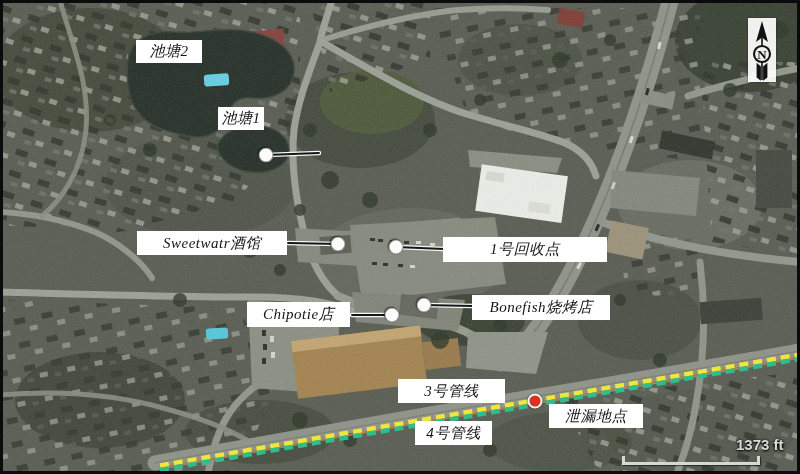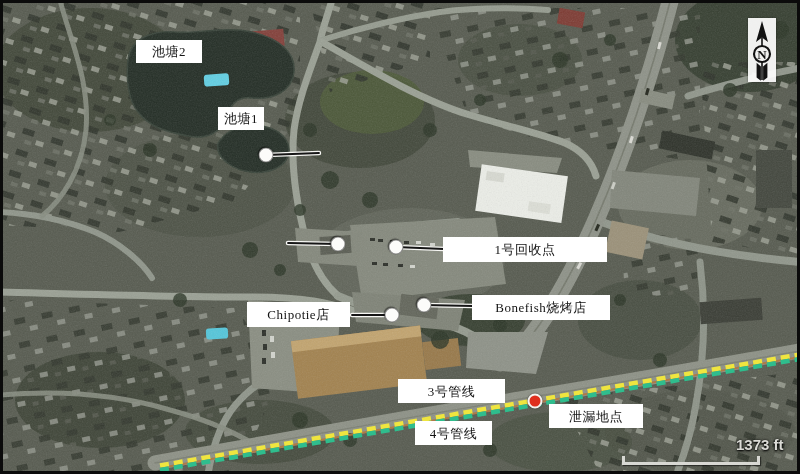--- a/index.html
+++ b/index.html
@@ -10,22 +10,23 @@
   }
   .frame::after{
     content:"";position:absolute;inset:0;z-index:60;pointer-events:none;
     box-shadow:inset 0 0 0 3px #0b0b0b;
   }
   .base{position:absolute;left:0;top:0;z-index:1;}
   .maplabel{
     position:absolute;z-index:20;box-sizing:border-box;
     background:#ffffff;color:#141414;
     display:flex;align-items:center;justify-content:center;
-    font-size:13px;line-height:1;white-space:nowrap;
+    font-size:15px;line-height:1;white-space:nowrap;
     letter-spacing:0.5px;
+    font-style:italic;
   }
   .dot{
     position:absolute;z-index:15;width:13px;height:13px;border-radius:50%;
     background:#fcfcfa;border:1px solid rgba(45,45,45,.55);
     transform:translate(-50%,-50%);
     box-shadow:-1px -1px 1px rgba(0,0,0,.45);
   }
   .leak-dot{
     position:absolute;z-index:15;width:11px;height:11px;border-radius:50%;
     background:#df2f1e;border:2.5px solid #f3f3ef;
@@ -253,20 +254,21 @@
 
   <div class="dot" style="left:266px;top:155px"></div>
   <div class="dot" style="left:338px;top:244px"></div>
   <div class="dot" style="left:396px;top:247px"></div>
   <div class="dot" style="left:392px;top:315px"></div>
   <div class="dot" style="left:424px;top:305px"></div>
   <div class="leak-dot" style="left:535px;top:401px"></div>
 
   <div class="maplabel" style="left:136px;top:40px;width:66px;height:23px">池塘2</div>
   <div class="maplabel" style="left:218px;top:107px;width:46px;height:23px">池塘1</div>
+  <div class="maplabel" style="left:137px;top:231px;width:150px;height:24px">Sweetwatr酒馆</div>
   <div class="maplabel" style="left:443px;top:237px;width:164px;height:25px">1号回收点</div>
   <div class="maplabel" style="left:472px;top:295px;width:138px;height:25px">Bonefish烧烤店</div>
   <div class="maplabel" style="left:247px;top:302px;width:103px;height:25px">Chipotie店</div>
   <div class="maplabel" style="left:398px;top:379px;width:107px;height:24px">3号管线</div>
   <div class="maplabel" style="left:549px;top:404px;width:94px;height:24px">泄漏地点</div>
   <div class="maplabel" style="left:415px;top:421px;width:77px;height:24px">4号管线</div>
 
   <div class="compass">
     <svg width="28" height="64" viewBox="0 0 28 64">
       <polygon points="14,3 8,24 14,19.5 20,24" fill="#121212"></polygon>

